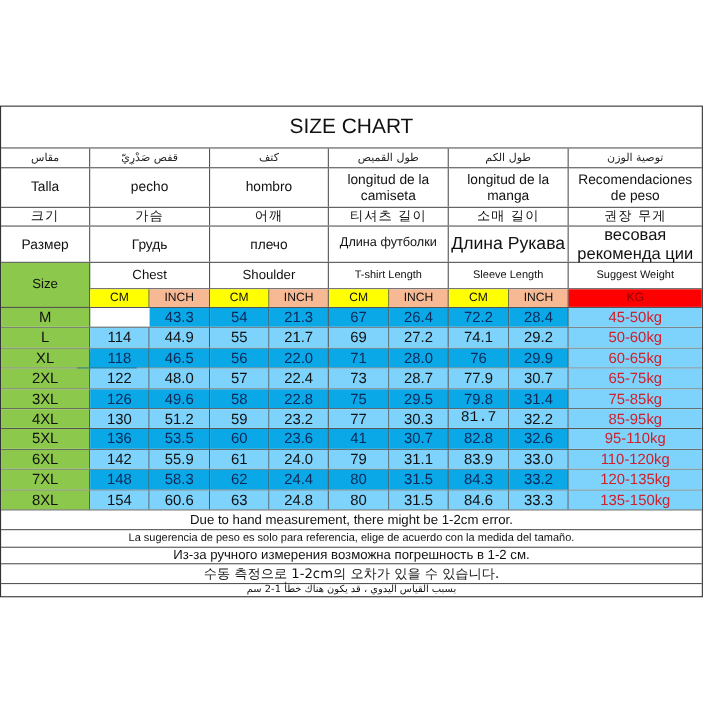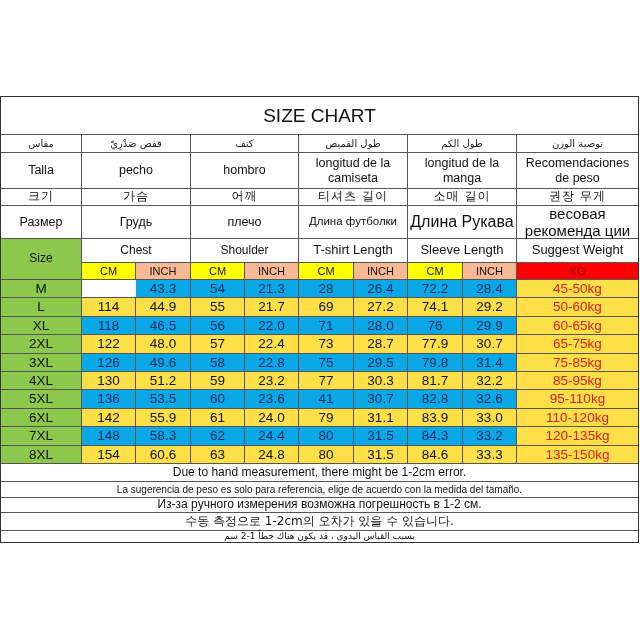--- a/index.html
+++ b/index.html
@@ -6,29 +6,29 @@
   body { width:640px; height:640px; position:relative; overflow:hidden; font-family:"Liberation Sans", "DejaVu Sans", sans-serif; color:#111; }
   .sheet { position:absolute; left:0; top:96px; width:639px; height:447px; border:1px solid #333; box-sizing:border-box; }
   .row { position:absolute; left:0; width:637px; box-sizing:border-box; border-bottom:1px solid #555; }
   .cell { position:absolute; top:0; height:100%; box-sizing:border-box; border-right:1px solid #555; display:flex; align-items:center; justify-content:center; text-align:center; line-height:1.15; }
   .cell.last { border-right:none; }
   .title { font-size:19px; }
   .ar { font-family:"DejaVu Sans", sans-serif; font-size:10px; color:#222; }
   .lang { font-size:12.5px; }
   .kr { font-family:"DejaVu Sans", sans-serif; font-size:12px; letter-spacing:1px; }
   .hdr { font-size:12px; }
-  .hdr.small { font-size:13px; }
+  .hdr.small { font-size:10px; }
   .sub { font-size:11px; }
   .data { font-size:13.5px; }
   .green { background:#8CC84B; }
   .yellow { background:#FFFF00; }
   .peach { background:#F6B994; }
   .red { background:#FF0000; color:#8b0000; }
   .blue { background:#0AA8E6; color:#0b2a5a; }
-  .white { background:#fde047; }
+  .white { background:#7dd3fc; }
   .wt { color:#d0202a; font-size:13.5px; }
   .foot { font-size:12px; }
   .foot.es { font-size:10px; }
   .foot.kr2 { font-family:"DejaVu Sans", sans-serif; font-size:12px; }
   .foot.ar2 { font-family:"DejaVu Sans", sans-serif; font-size:9px; }
 </style>
 </head>
 <body>
 
 <div class="sheet">
@@ -95,21 +95,21 @@
     <div class="cell sub red last" style="left:435px;width:121px;text-align:right;">KG</div>
   </div>
 
   <div id="data-rows">
       <div class="row" style="top: 183px; height: 18.4px;">
         <div class="cell green data" style="left:0;width:81px;">M</div>
         <div class="cell data blue" style="left:69px;width:54px;margin-top:40px;">110</div>
         <div class="cell data blue" style="left:135px;width:55px;">43.3</div>
         <div class="cell data blue" style="left:190px;width:54px;">54</div>
         <div class="cell data blue" style="left:244px;width:54px;">21.3</div>
-        <div class="cell data blue" style="left:298px;width:55px;">28</div>
+        <div class="cell data blue" style="left:298px;width:55px;">67</div>
         <div class="cell data blue" style="left:353px;width:54px;">26.4</div>
         <div class="cell data blue" style="left:407px;width:55px;">72.2</div>
         <div class="cell data blue" style="left:462px;width:54px;">28.4</div>
         <div class="cell wt white last" style="left:516px;width:121px;">45-50kg</div>
       </div>
       <div class="row" style="top: 201.4px; height: 18.4px;">
         <div class="cell green data" style="left:0;width:81px;">L</div>
         <div class="cell data white" style="left:81px;width:54px;">114</div>
         <div class="cell data white" style="left:135px;width:55px;">44.9</div>
         <div class="cell data white" style="left:190px;width:54px;">55</div>
@@ -157,21 +157,21 @@
         <div class="cell wt white last" style="left:516px;width:121px;">75-85kg</div>
       </div>
       <div class="row" style="top: 275px; height: 18.4px;">
         <div class="cell green data" style="left:0;width:81px;">4XL</div>
         <div class="cell data white" style="left:81px;width:54px;">130</div>
         <div class="cell data white" style="left:135px;width:55px;">51.2</div>
         <div class="cell data white" style="left:190px;width:54px;">59</div>
         <div class="cell data white" style="left:244px;width:54px;">23.2</div>
         <div class="cell data white" style="left:298px;width:55px;">77</div>
         <div class="cell data white" style="left:353px;width:54px;">30.3</div>
-        <div class="cell data white" style="left:407px;width:55px;">81.7</div>
+        <div class="cell data white" style="left:407px;width:55px;font-family:Liberation Mono, monospace;">81.7</div>
         <div class="cell data white" style="left:462px;width:54px;">32.2</div>
         <div class="cell wt white last" style="left:516px;width:121px;">85-95kg</div>
       </div>
       <div class="row" style="top: 293.4px; height: 18.4px;">
         <div class="cell green data" style="left:0;width:81px;">5XL</div>
         <div class="cell data blue" style="left:81px;width:54px;">136</div>
         <div class="cell data blue" style="left:135px;width:55px;">53.5</div>
         <div class="cell data blue" style="left:190px;width:54px;">60</div>
         <div class="cell data blue" style="left:244px;width:54px;">23.6</div>
         <div class="cell data blue" style="left:298px;width:55px;">41</div>

